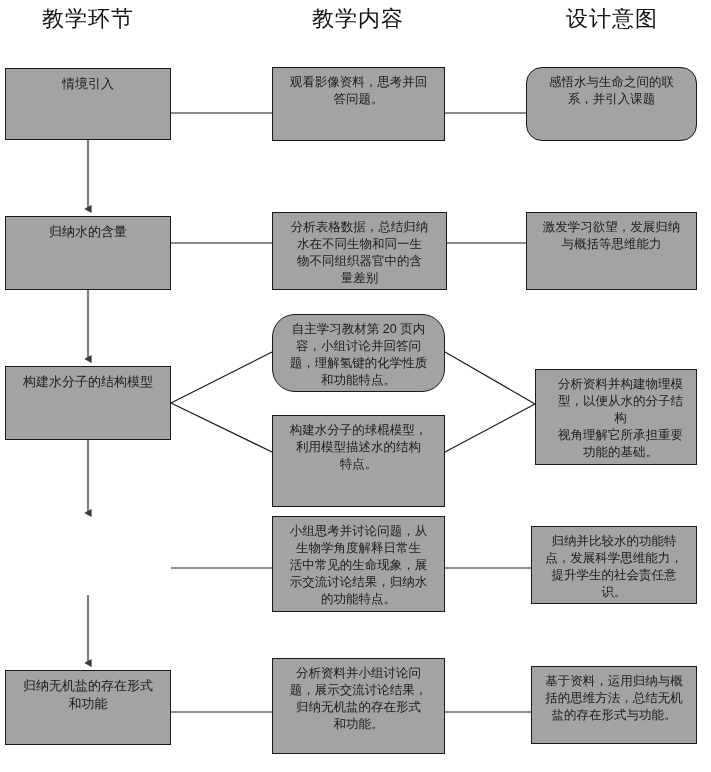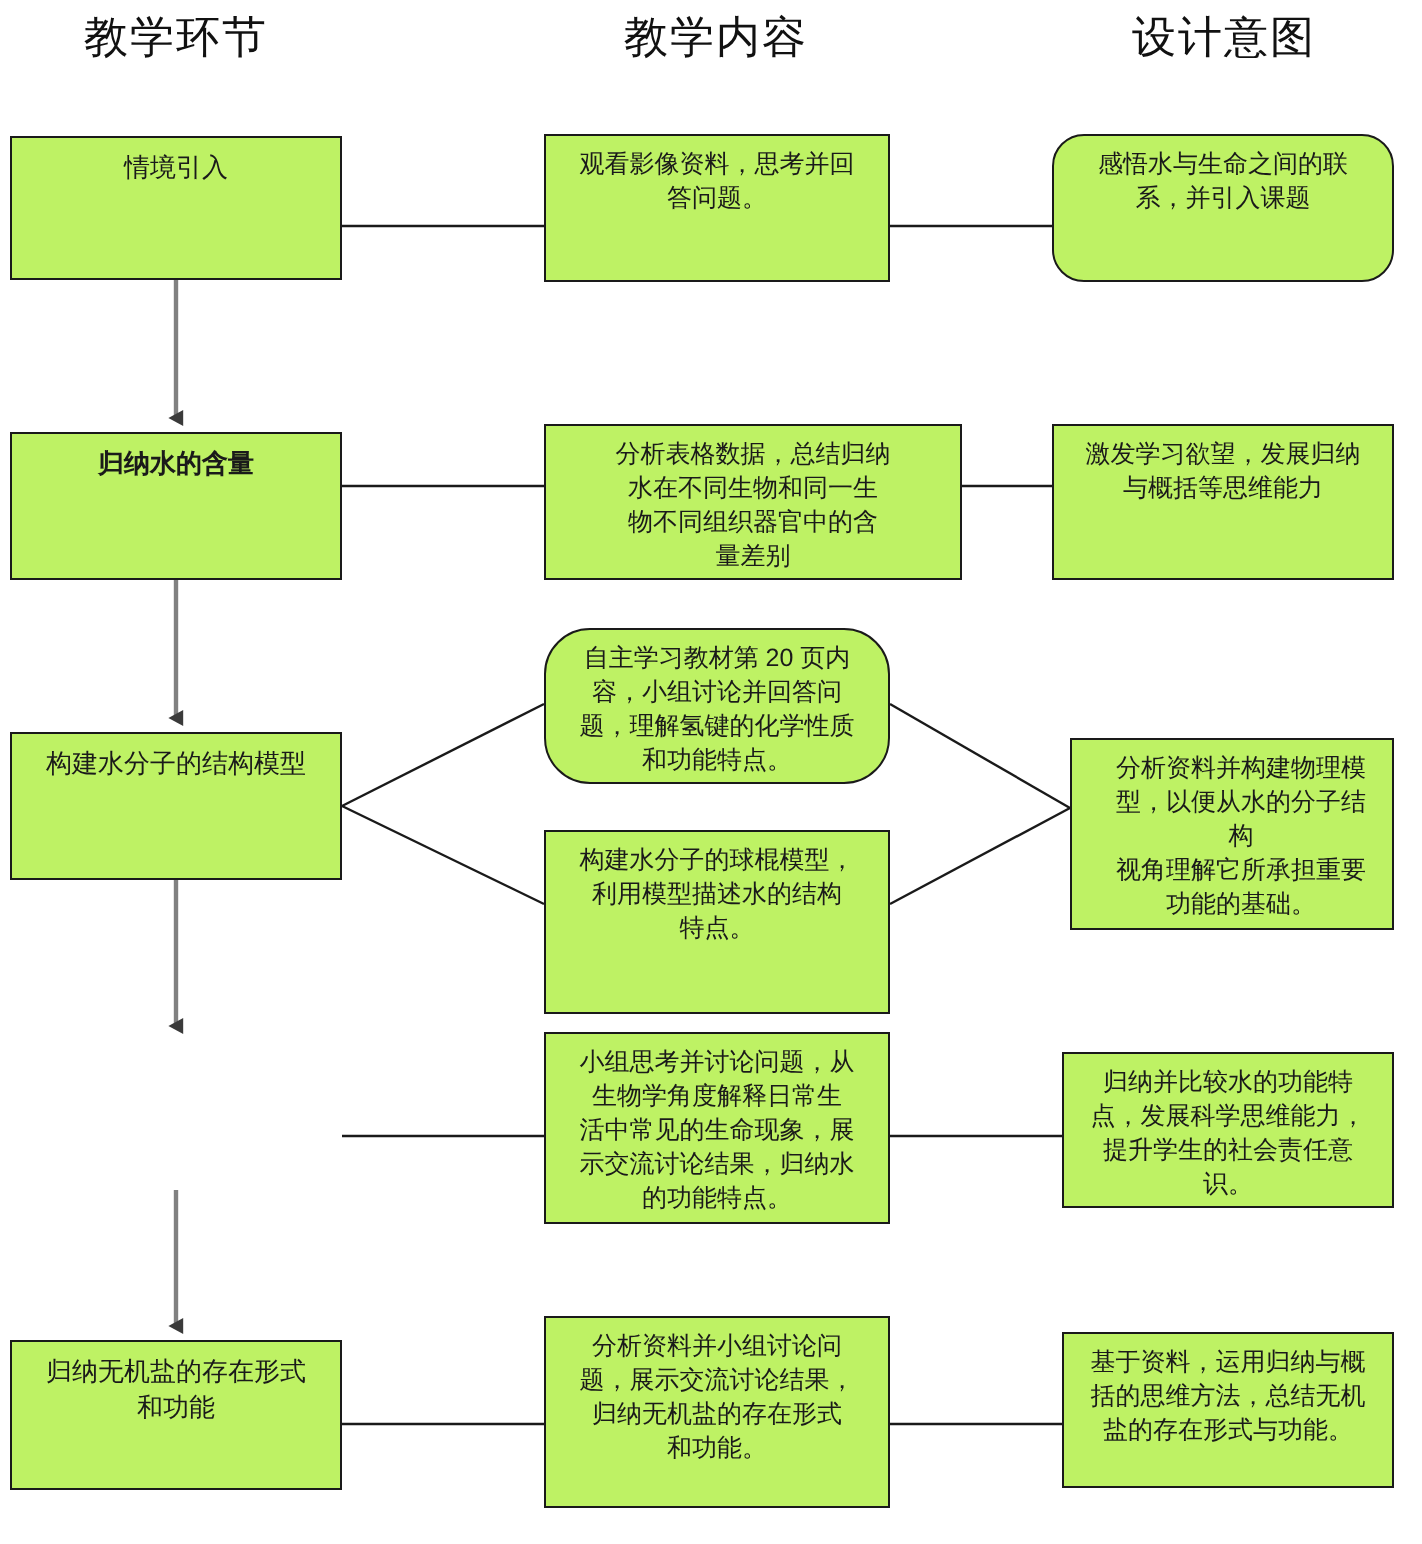--- a/index.html
+++ b/index.html
@@ -28,21 +28,21 @@
     letter-spacing: 1px;
     color: #111;
     white-space: nowrap;
     text-align: center;
     transform: translateX(-50%);
   }
   .node {
     position: absolute;
     box-sizing: border-box;
     border: 1px solid #1a1a1a;
-    background: #bef264;
+    background: #a3a3a3;
     font-size: 12.5px;
     line-height: 17px;
     color: #1a1a1a;
     text-align: center;
     padding: 6px 7px 4px 7px;
     overflow: hidden;
   }
   .node .txt {
     display: block;
     white-space: pre-line;
@@ -104,24 +104,24 @@
   </div>
   <div class="node" style="left:272px; top:67px; width:173px; height:74px;">
     <span class="txt">观看影像资料，思考并回
 答问题。</span>
   </div>
   <div class="node" style="left:526px; top:67px; width:171px; height:74px;border-radius:16px;">
     <span class="txt">感悟水与生命之间的联
 系，并引入课题</span>
   </div>
 
-  <div class="node stage" style="left:5px; top:216px; width:166px; height:74px;font-weight:bold;">
+  <div class="node stage" style="left:5px; top:216px; width:166px; height:74px;">
     <span class="txt">归纳水的含量</span>
   </div>
-  <div class="node" style="left:272px; top:212px; width:209px; height:78px;">
+  <div class="node" style="left:272px; top:212px; width:175px; height:78px;">
     <span class="txt">分析表格数据，总结归纳
 水在不同生物和同一生
 物不同组织器官中的含
 量差别</span>
   </div>
   <div class="node" style="left:526px; top:212px; width:171px; height:78px;">
     <span class="txt">激发学习欲望，发展归纳
 与概括等思维能力</span>
   </div>
 

